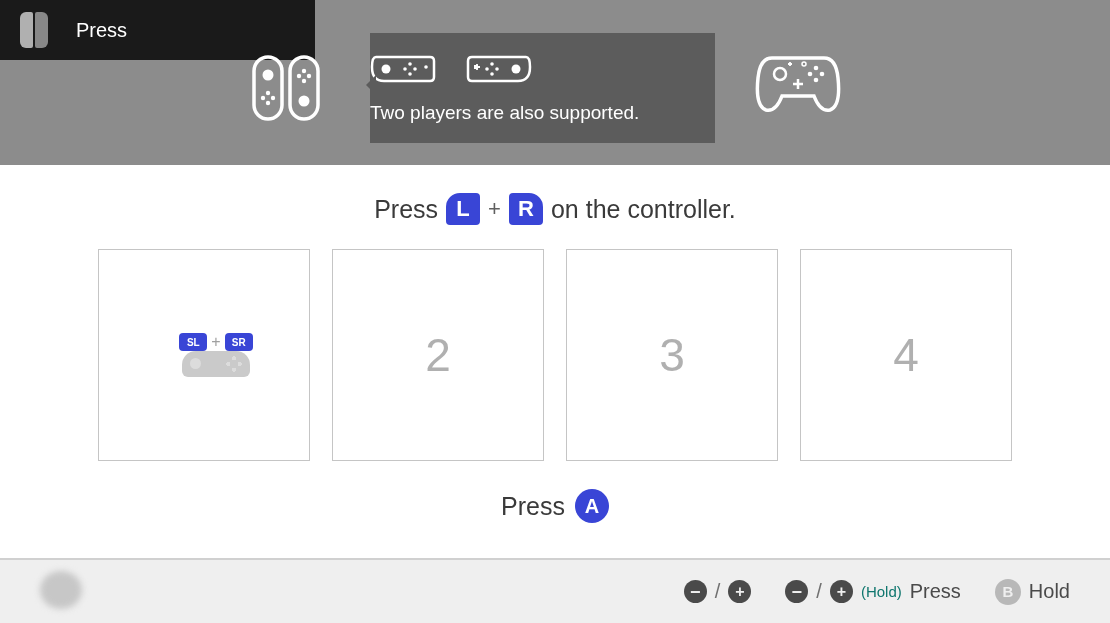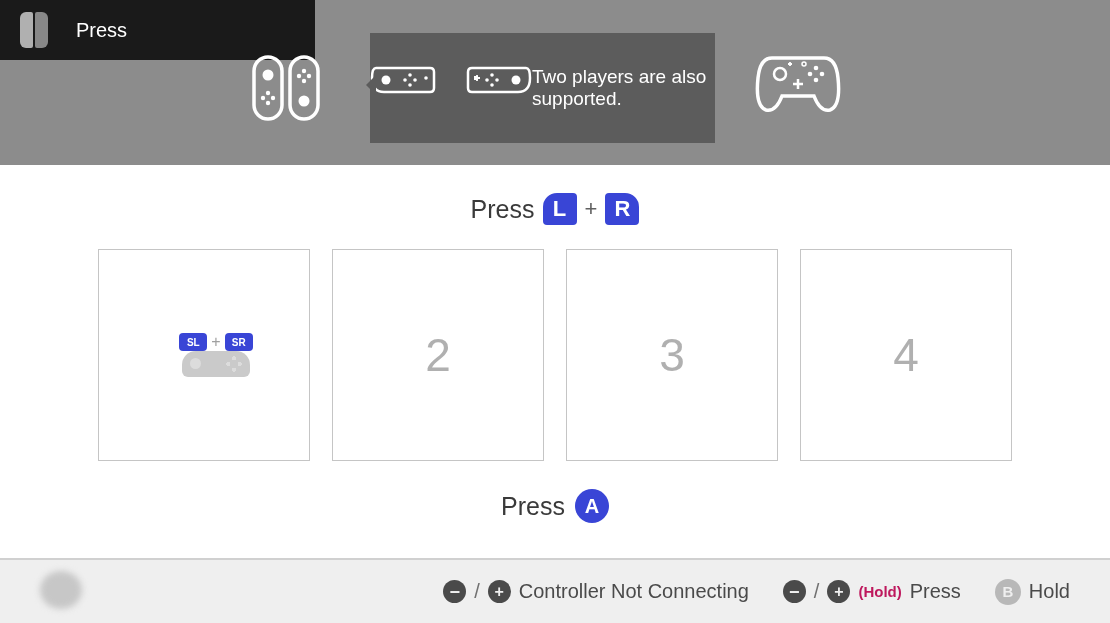--- a/index.html
+++ b/index.html
@@ -55,22 +55,22 @@
 .joycon-pair-icon { margin-top: 10px; }
 
 .tooltip {
   position: absolute;
   top: 33px;
   left: 370px;
   width: 345px;
   height: 110px;
   background: #5c5c5c;
   display: flex;
-  flex-direction: row;
-  align-items: center;
+  flex-direction: column;
+  align-items: flex-start;
   justify-content: center;
   color: #ffffff;
   font-size: 19px;
 }
 .tooltip::before {
   content: '';
   position: absolute;
   left: -14px;
   top: 42px;
   border: 10px solid transparent;
@@ -231,21 +231,21 @@
   height: 38px;
   background: #c7c7c7;
   border-radius: 50%;
   filter: blur(3px);
 }
 .footer-item {
   display: flex;
   align-items: center;
   gap: 8px;
 }
-.footer-item .hold { font-size: 15px; color: #be185d; font-weight: bold; }
+.footer-item .hold { font-size: 15px; color: #0f766e; }
 .pm-circle {
   display: inline-flex;
   align-items: center;
   justify-content: center;
   width: 23px;
   height: 23px;
   border-radius: 50%;
   background: #4a4a4a;
   color: #efefef;
   font-size: 18px;
@@ -342,20 +342,21 @@
     </svg>
   </span>
 </div>
 
 <div class="main-section">
   <div class="instruction-top">
     <span>Press</span>
     <span class="lr-button l">L</span>
     <span class="plus-sign">+</span>
     <span class="lr-button r">R</span>
+    <span>on the controller.</span>
   </div>
 
   <div class="slots">
     <div class="slot">
       <div class="slot-1-content">
         <div class="slsr-row">
           <span class="slsr-btn">SL</span>
           <span class="small-plus">+</span>
           <span class="slsr-btn">SR</span>
         </div>
@@ -379,21 +380,20 @@
   </div>
 </div>
 
 <div class="footer">
   <div class="footer-avatar"></div>
 
   <div class="footer-item">
     <span class="pm-circle">−</span>
     <span class="slash">/</span>
     <span class="pm-circle plus">+</span>
-    <span>Controller Not Connecting</span>
   </div>
 
   <div class="footer-item">
     <span class="pm-circle">−</span>
     <span class="slash">/</span>
     <span class="pm-circle plus">+</span>
     <span class="hold">(Hold)</span>
     <span>Press</span>
   </div>
 

